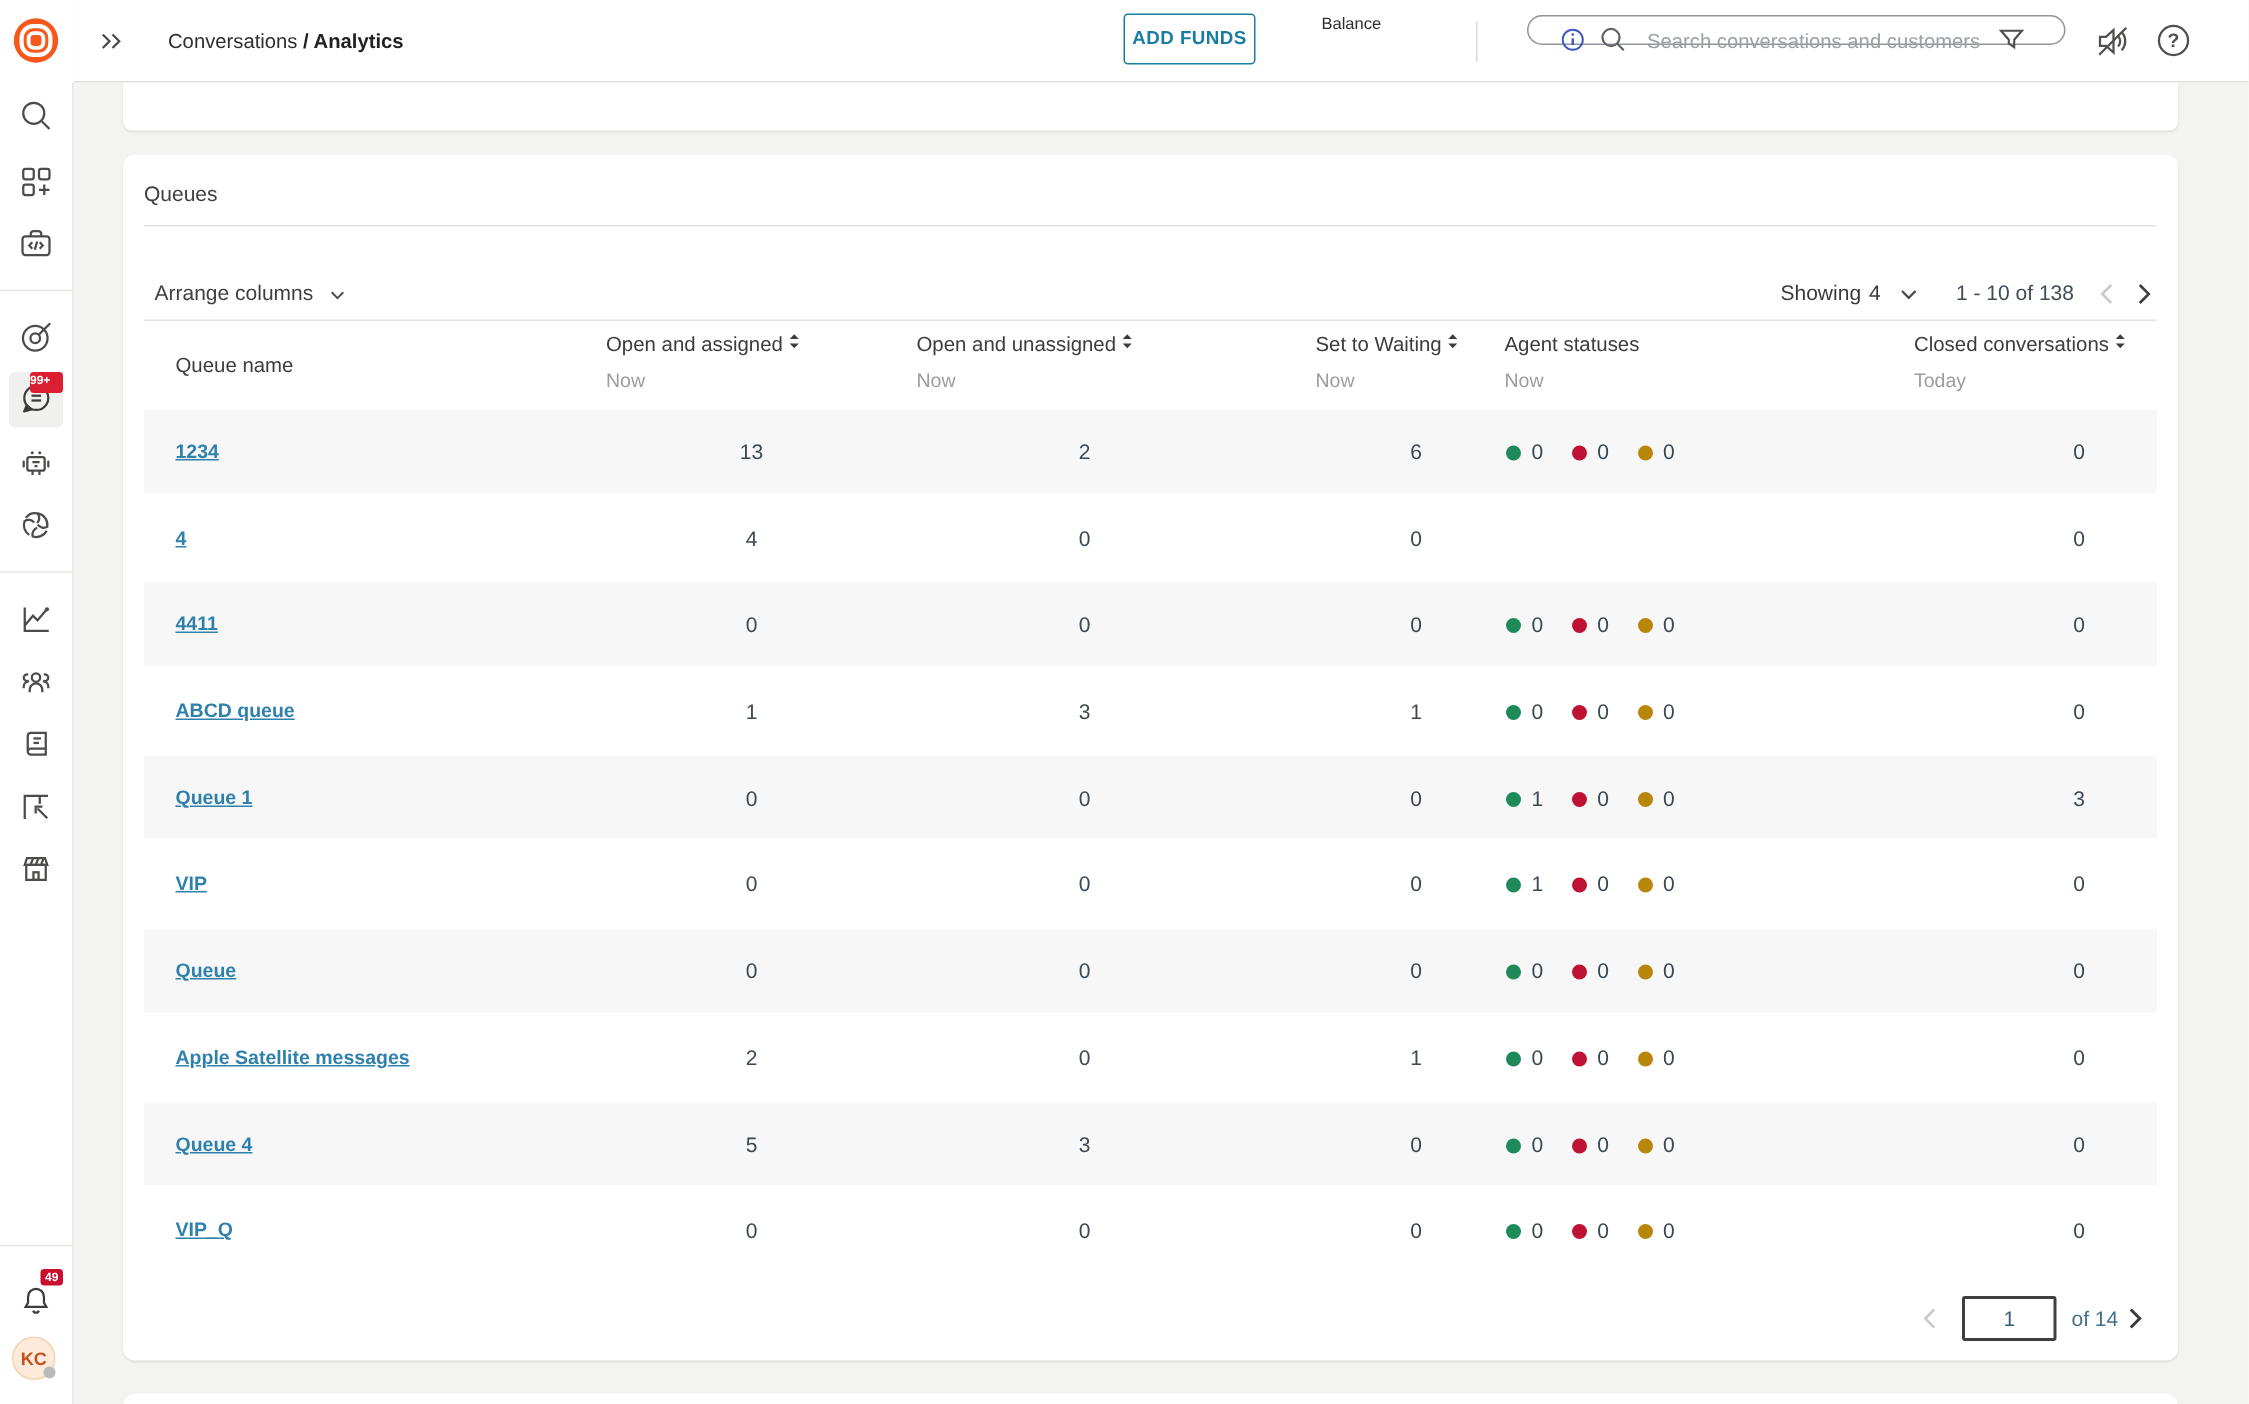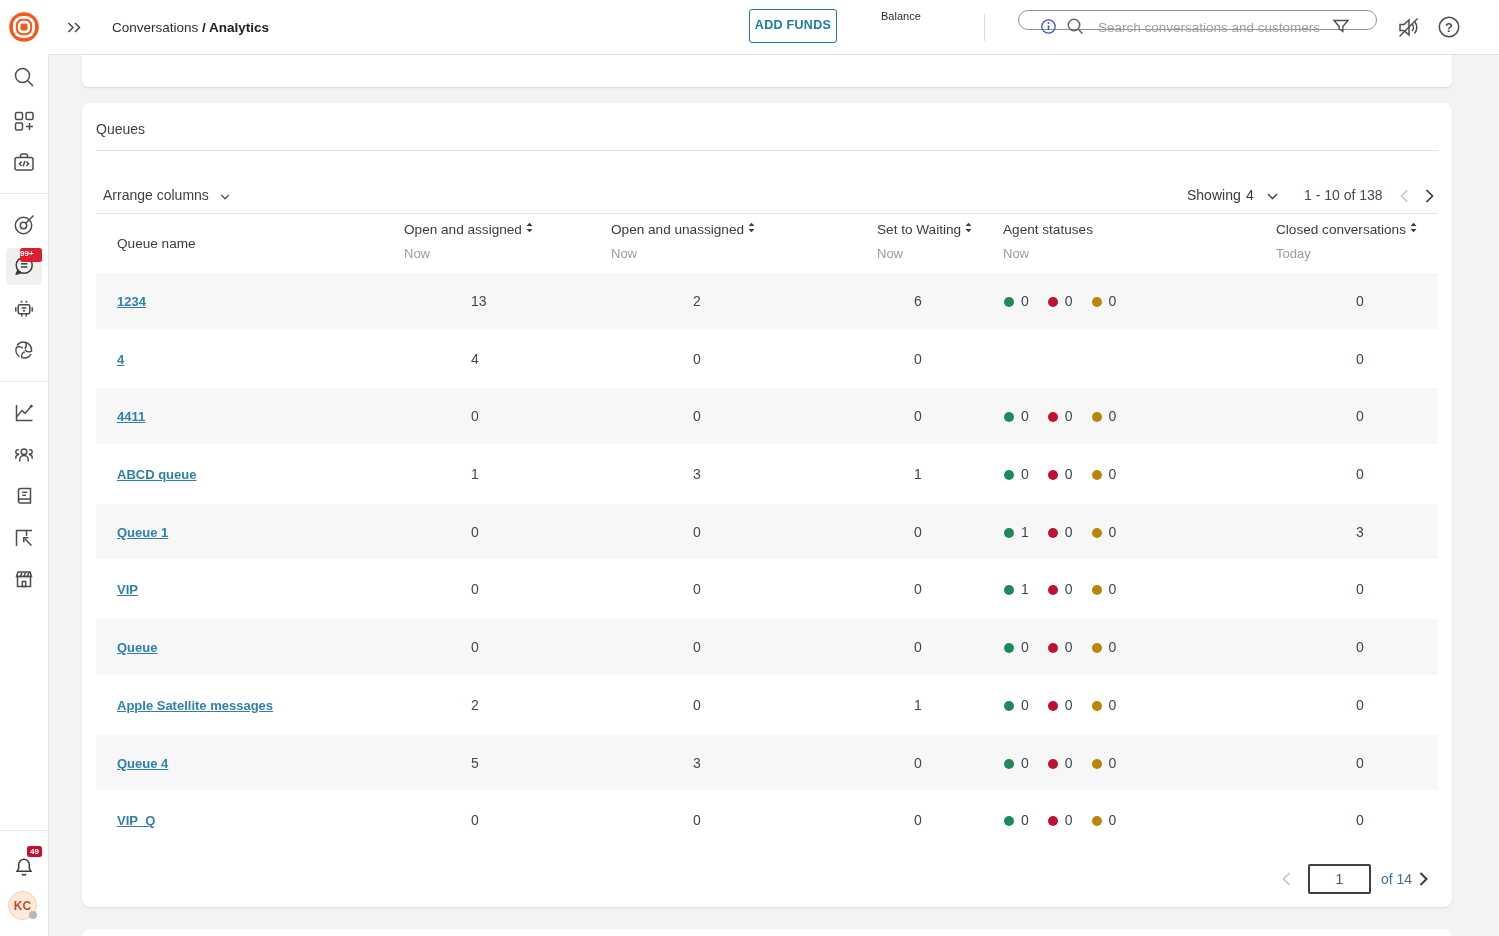--- a/index.html
+++ b/index.html
@@ -49,21 +49,21 @@
   .sort { display:inline-block; vertical-align:1px; margin-left:4px; }
 
   
   #rows { position:absolute; left:14px; top:170px; width:1342px; }
   .row { position:relative; height:57.7px; }
   .row.g { background:#f7f7f8; border-bottom:2px solid #fff; }
   .cell { position:absolute; top:0; height:56px; line-height:56px; font-size:14px; color:#3c4852; }
   .qn { position:absolute; left:21px; top:0; height:56px; line-height:56px; }
   .qn a { color:#2f81ab; font-weight:bold; font-size:13px; text-decoration:underline; }
   .n2 { right:907px; } .n3 { right:685px; } .n4 { right:464px; } .n6 { right:22px; }
-  .num { text-align:left; width:60px; }
+  .num { text-align:center; width:60px; }
   .ag { left:908px; }
   .dot { display:inline-block; width:10px; height:10px; border-radius:50%; vertical-align:-1px; }
   .dg { background:#1e8a5a; } .dr { background:#bd1233; } .dy { background:#b8860b; }
   .ag span.v { display:inline-block; margin-left:7px; margin-right:19px; }
 
   
   #pager { position:absolute; left:0; top:747px; width:1370px; height:60px; }
   #pginput { position:absolute; left:1226px; top:14px; width:63px; height:30px;
     border:2px solid #3f3f3f; border-radius:2px; text-align:center; line-height:26px;
     font-size:14px; color:#3f5d75; }

